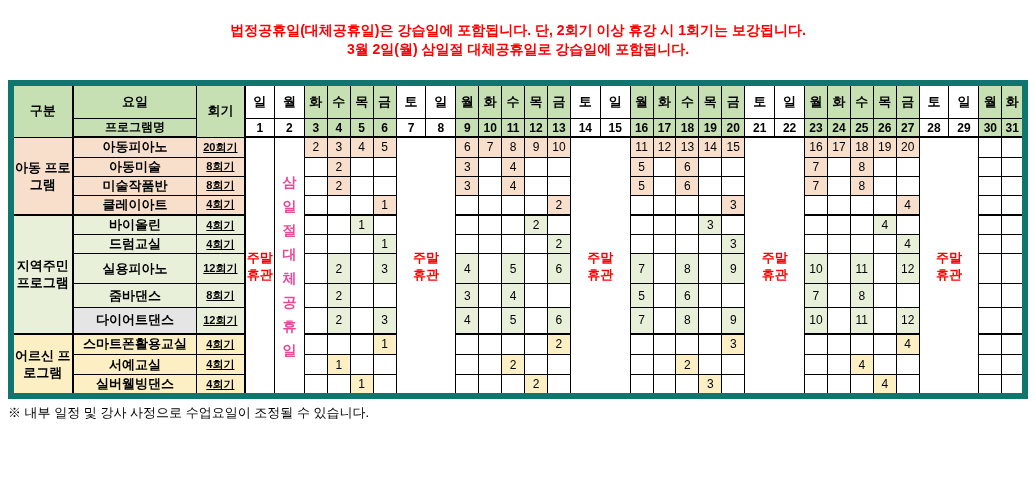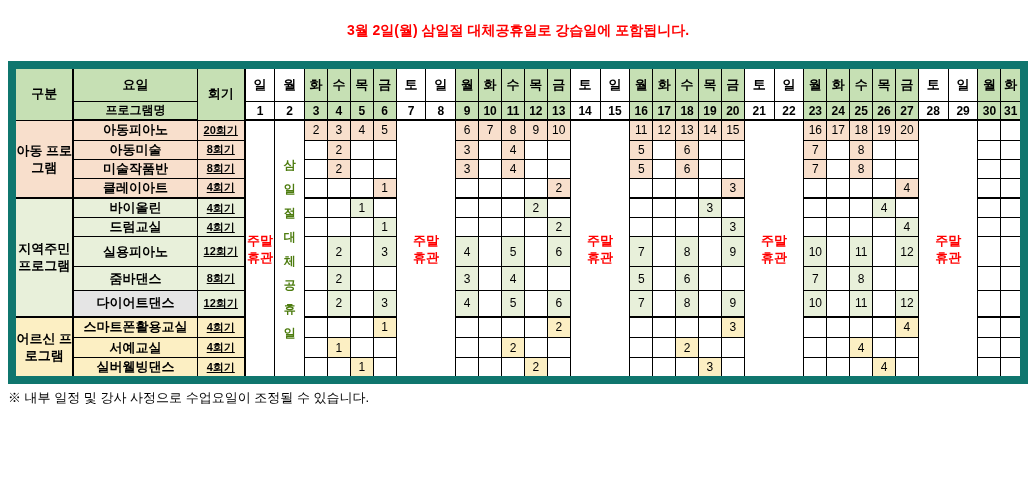--- a/index.html
+++ b/index.html
@@ -2,45 +2,46 @@
 <html><head>
 <meta charset="utf-8">
 <style>
   html,body{margin:0;padding:0;background:#fff;}
   body{width:1036px;height:501px;font-family:"Liberation Sans",sans-serif;color:#000;overflow:hidden;}
   .page{padding:8px 8px 0 8px;}
   .title-bar{background:#C6E0B4;border:2px solid #000;text-align:center;
              font-size:25px;font-weight:700;padding:4px 0 5px 0;letter-spacing:1px;}
   .subtitle{margin-top:26px;text-align:center;font-size:15px;font-weight:700;}
   .notices{margin-top:13px;text-align:center;font-size:14px;font-weight:700;color:#FF0000;line-height:19px;}
-  table{border-collapse:collapse;table-layout:fixed;margin-top:21px;border:8px solid #0f766e;}
+  table{border-collapse:collapse;table-layout:fixed;margin-top:21px;border:6px solid #0f766e;}
   th,td{border:1px solid #000;text-align:center;vertical-align:middle;padding:0;overflow:hidden;}
   thead th{background:#C6E0B4;font-size:13px;font-weight:700;}
   thead tr.r1 th{height:32px;}
   thead tr.r2 th{height:16px;font-size:12px;border-bottom-width:2px;}
   thead th.wht{background:#fff;}
   td.glabel{font-size:13px;font-weight:700;line-height:17px;border-right-width:2px;}
   th.catcol{border-right-width:2px;}
   th.sesscol,td.sess{border-right-width:2px;}
   td.pname{font-size:13px;font-weight:700;margin-top:17px;}
   td.sess{font-size:11px;font-weight:700;text-decoration:underline;}
   td.num{font-size:12px;}
   tr.group-start td{border-top-width:2px;}
   td.weekend-cell{background:#fff;}
   .wk{display:inline-block;width:2em;word-break:break-all;color:#FF0000;
       font-weight:700;font-size:13px;line-height:17px;}
-  .vt{display:inline-block;width:1.05em;word-break:break-all;color:#4d7c0f;
-      font-weight:700;font-size:12px;line-height:24px;}
+  .vt{display:inline-block;width:1.05em;word-break:break-all;color:#ec4899;
+      font-weight:700;font-size:14px;line-height:24px;}
   .footnote{margin-top:5px;font-size:13px;text-align:left;}
 </style>
 </head>
 <body>
 
 <div class="page">
   <div class="notices">
+    <div>법정공휴일(대체공휴일)은 강습일에 포함됩니다. 단, 2회기 이상 휴강 시 1회기는 보강됩니다.</div>
     <div>3월 2일(월) 삼일절 대체공휴일로 강습일에 포함됩니다.</div>
   </div>
   <table id="tt">
       <colgroup>
         <col style="width:62px">
         <col style="width:125px">
         <col style="width:48px">
         <col style="width:30px">
         <col style="width:30px">
         <col style="width:23px">

